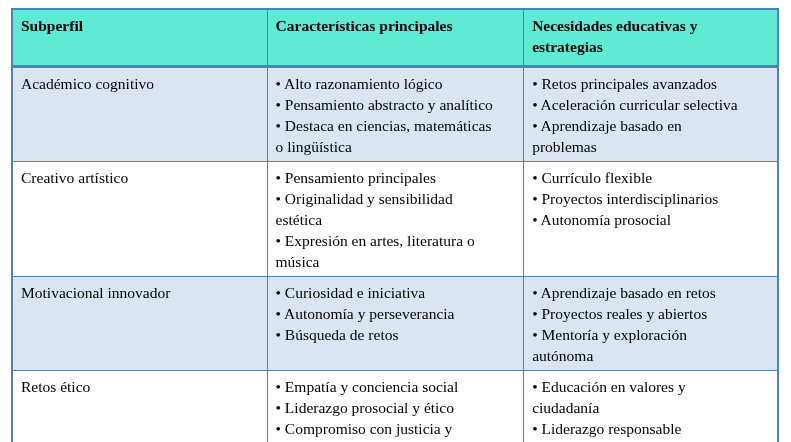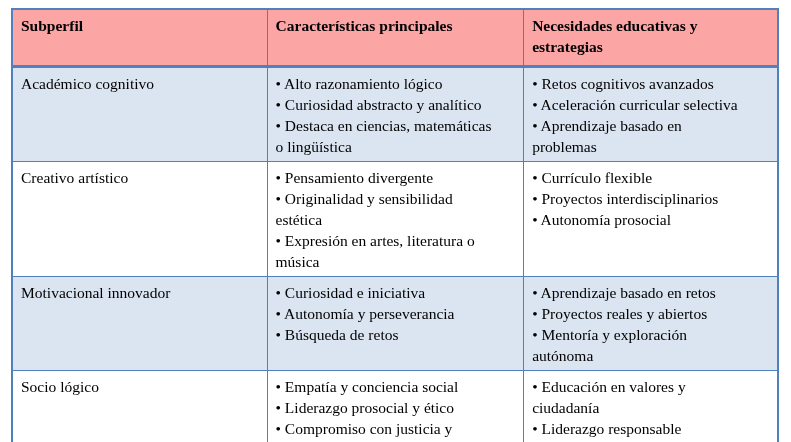--- a/index.html
+++ b/index.html
@@ -33,21 +33,21 @@
     vertical-align: top;
     padding: 5px 7px 4px 8px;
     font-size: 15.5px;
     line-height: 21px;
     text-align: left;
     overflow: hidden;
   }
   table.profiles thead th {
     font-weight: 700;
     border-bottom: 3px solid #4F81BD;
-    background: #fca5a5;
+    background: #5eead4;
     height: 46px;
   }
   tbody tr:nth-child(odd) td { background: #DBE5F1; }
   tbody tr:nth-child(even) td { background: #ffffff; }
   tbody tr.r1 { height: 78px; border-radius: 24px; }
   tbody tr.r2 { height: 109px; margin-left: 16px; }
   tbody tr.r3 { height: 82px; font-family: Liberation Serif, serif; }
   tbody tr.r4 { height: 90px; }
   .bullet-item {
     white-space: pre-wrap;
@@ -73,37 +73,37 @@
       <th>Necesidades educativas y estrategias</th>
     </tr>
   </thead>
   <tbody>
     <tr class="r1">
       <td>
         <div class="subprofile-label">Académico cognitivo</div>
       </td>
       <td>
         <div class="bullet-item">• Alto razonamiento lógico</div>
-        <div class="bullet-item">• Curiosidad abstracto y analítico</div>
+        <div class="bullet-item">• Pensamiento abstracto y analítico</div>
         <div class="bullet-item">• Destaca en ciencias, matemáticas
 o lingüística</div>
       </td>
       <td>
-        <div class="bullet-item">• Retos cognitivos avanzados</div>
+        <div class="bullet-item">• Retos principales avanzados</div>
         <div class="bullet-item">• Aceleración curricular selectiva</div>
         <div class="bullet-item">• Aprendizaje basado en
 problemas</div>
       </td>
     </tr>
     <tr class="r2">
       <td>
         <div class="subprofile-label">Creativo artístico</div>
       </td>
       <td>
-        <div class="bullet-item">• Pensamiento divergente</div>
+        <div class="bullet-item">• Pensamiento principales</div>
         <div class="bullet-item">• Originalidad y sensibilidad
 estética</div>
         <div class="bullet-item">• Expresión en artes, literatura o
 música</div>
       </td>
       <td>
         <div class="bullet-item">• Currículo flexible</div>
         <div class="bullet-item">• Proyectos interdisciplinarios</div>
         <div class="bullet-item">• Autonomía prosocial</div>
       </td>
@@ -119,21 +119,21 @@
       </td>
       <td>
         <div class="bullet-item">• Aprendizaje basado en retos</div>
         <div class="bullet-item">• Proyectos reales y abiertos</div>
         <div class="bullet-item">• Mentoría y exploración
 autónoma</div>
       </td>
     </tr>
     <tr class="r4">
       <td>
-        <div class="subprofile-label">Socio lógico</div>
+        <div class="subprofile-label">Retos ético</div>
       </td>
       <td>
         <div class="bullet-item">• Empatía y conciencia social</div>
         <div class="bullet-item">• Liderazgo prosocial y ético</div>
         <div class="bullet-item">• Compromiso con justicia y
 sostenibilidad</div>
       </td>
       <td>
         <div class="bullet-item">• Educación en valores y
 ciudadanía</div>

